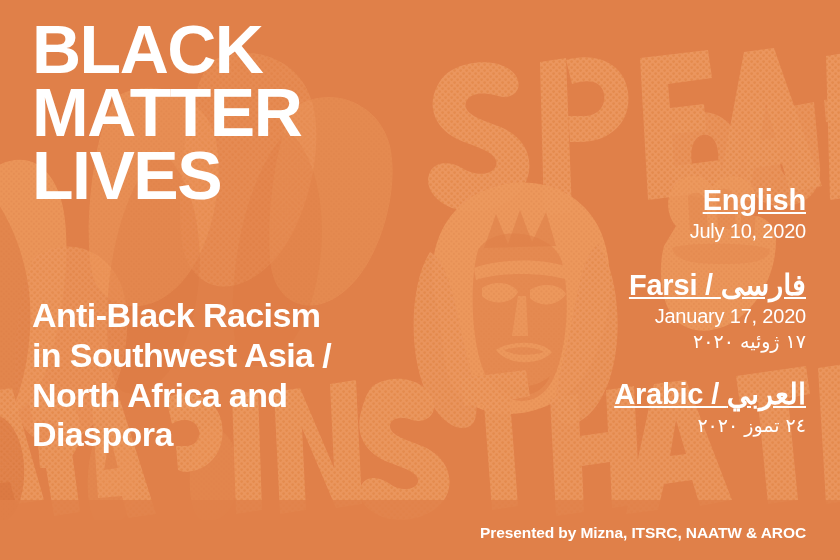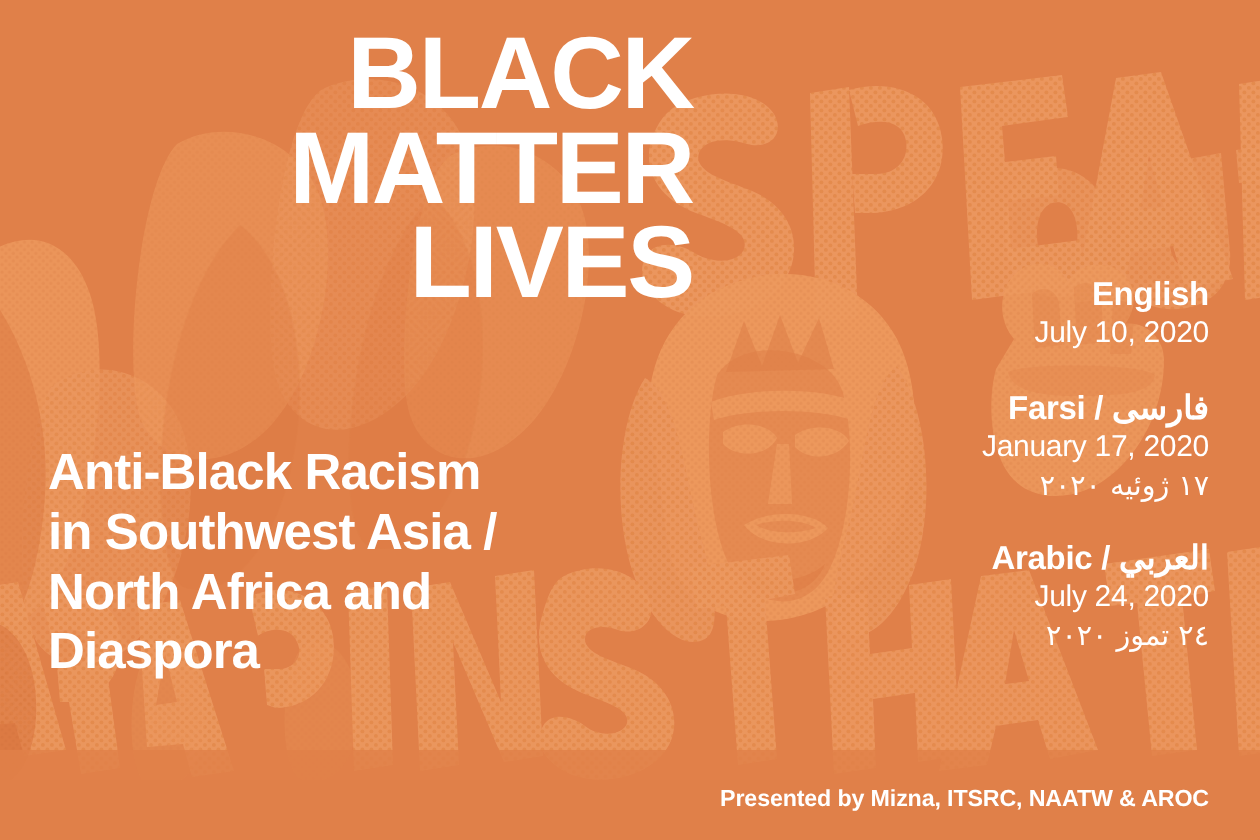--- a/index.html
+++ b/index.html
@@ -41,21 +41,20 @@
     inset:0;
     width:840px; height:560px;
   }
 
   
   .headline-block {
     position:absolute;
     left:32px;
     top:18px;
     width:430px;
-    text-align:right;
   }
   .headline {
     color:#FFFFFF;
     font-family:"Liberation Sans", sans-serif;
     font-weight:bold;
     font-size:68px;
     line-height:0.93;
     letter-spacing:-1.5px;
     text-transform:uppercase;
   }
@@ -83,24 +82,25 @@
     width:360px;
     text-align:right;
     color:#FFFFFF;
   }
   .sched-item { margin-bottom:22px; }
   .sched-item:last-child { margin-bottom:0; }
 
   .sched-lang {
     font-family:"Liberation Sans", sans-serif;
     font-weight:bold;
-    font-size:22px;
+    font-size:29px;
     line-height:1.28;
     letter-spacing:-0.2px;
     white-space:nowrap;
+    text-decoration:underline;
   }
   .sched-date {
     font-family:"Liberation Sans", sans-serif;
     font-weight:normal;
     font-size:20px;
     line-height:1.28;
     letter-spacing:-0.2px;
     white-space:nowrap;
   }
   .sched-date-native {
@@ -322,21 +322,20 @@
       </div>
 
       <div class="sched-item">
         <div class="sched-lang">Farsi / فارسی</div>
         <div class="sched-date">January 17, 2020</div>
         <div class="sched-date-native">۱۷ ژوئیه ۲۰۲۰</div>
       </div>
 
       <div class="sched-item">
         <div class="sched-lang">Arabic / العربي</div>
-        <div class="sched-date">July 24, 2020</div>
         <div class="sched-date-native">٢٤ تموز ٢٠٢٠</div>
       </div>
 
     </div>
 
     <div class="credit">Presented by Mizna, ITSRC, NAATW &amp; AROC</div>
 
   </div>
 </div>
 

